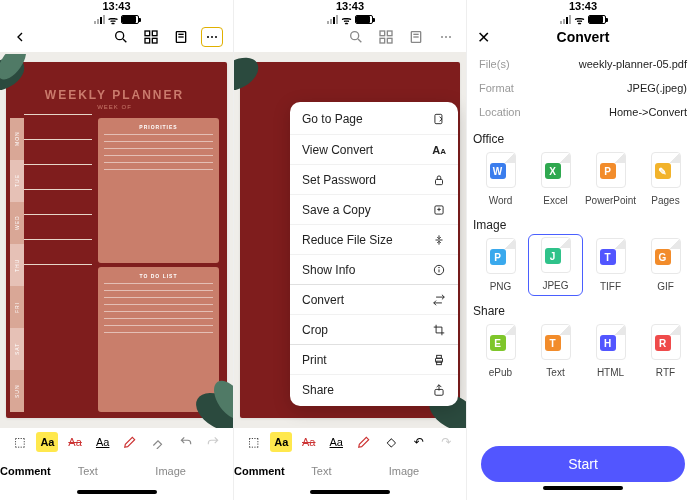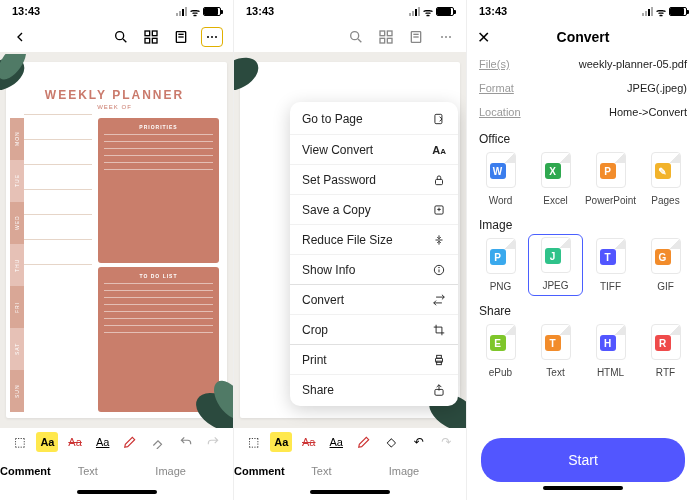--- a/index.html
+++ b/index.html
@@ -1,33 +1,33 @@
 <!DOCTYPE html>
 <html><head>
 <meta charset="utf-8">
 <style>
   * { box-sizing: border-box; margin: 0; padding: 0; font-family: -apple-system, Helvetica, Arial, sans-serif; }
   body { background: #fff; width: 700px; height: 500px; display: flex; overflow: hidden; }
   .phone { width: 233px; height: 500px; background: #fff; position: relative; display: flex; flex-direction: column; }
   .phone + .phone { border-left: 1px solid #eee; }
-  .status-bar { height: 22px; display: flex; align-items: center; justify-content: space-between; padding: 0 12px; font-size: 11px; font-weight: 600; }
+  .status-bar { height: 22px; display: flex; align-items: center; justify-content: space-between; padding: 0 12px; font-size: 11px; font-weight: 600; flex-direction: column; }
   .status-right { display: flex; align-items: center; gap: 3px; }
   .signal { display: flex; align-items: flex-end; gap: 1px; }
   .signal span { width: 2px; background: #aaa; }
   .signal span:nth-child(1){height:3px}.signal span:nth-child(2){height:5px}.signal span:nth-child(3){height:7px;background:#000}.signal span:nth-child(4){height:9px}
   .wifi { font-size: 11px; }
   .batt { width: 18px; height: 9px; border: 1px solid #000; border-radius: 2px; position: relative; }
   .batt::after { content:""; position:absolute; right:-3px; top:2px; width:2px; height:4px; background:#000; border-radius:0 1px 1px 0;}
   .batt i { display:block; width:14px; height:7px; background:#000; margin:0; border-radius:1px;}
   .topbar { height: 30px; display: flex; align-items: center; justify-content: space-between; padding: 0 10px; }
   .t-icons { display: flex; gap: 10px; align-items: center; }
   .icon-btn { width: 20px; height: 20px; display: flex; align-items: center; justify-content: center; color: #222; }
   .more-active { border: 1.5px solid #e0b000; border-radius: 4px; width: 22px; height: 20px; }
   .doc-area { flex: 1; background: #efede9; position: relative; overflow: hidden; }
-  .page { position: absolute; left: 6px; right: 6px; top: 10px; bottom: 10px; background: #ffffff; border-radius: 2px; box-shadow: 0 1px 3px rgba(0,0,0,.08); padding: 8px 8px 8px 4px; }
+  .page { position: absolute; left: 6px; right: 6px; top: 10px; bottom: 10px; background: #7f1d1d; border-radius: 2px; box-shadow: 0 1px 3px rgba(0,0,0,.08); padding: 8px 8px 8px 4px; }
   .leaf-tl { position:absolute; top:-8px; left:-14px; width:60px; height:60px; }
   .leaf-br { position:absolute; bottom:-12px; right:-18px; width:70px; height:70px; }
   .wp-title { text-align:center; font-size: 12px; letter-spacing: 2px; color:#ca7a6c; font-weight:700; margin-top:18px;}
   .wp-sub { text-align:center; font-size:6px; color:#ca7a6c; letter-spacing:1px; margin-top:2px;}
   .wp-body { display:flex; gap:4px; margin-top:8px; height: calc(100% - 46px);}
   .days { width:14px; display:flex; flex-direction:column;}
   .days div { flex:1; background:#e6c1b6; writing-mode: vertical-rl; transform: rotate(180deg); font-size:5px; color:#fff; display:flex; align-items:center; justify-content:center; letter-spacing:1px;}
   .days div:nth-child(odd){ background:#d9a796;}
   .cards { flex:1; display:flex; flex-direction:column; gap:4px;}
   .card { background:#c97e6b; border-radius:3px; flex:1; padding:6px;}
@@ -45,30 +45,30 @@
   .home-ind { width:80px; height:4px; background:#000; border-radius:3px; margin:4px auto 6px;}
   .menu { position:absolute; top:50px; right:8px; width:168px; background:#fff; border-radius:10px; box-shadow:0 4px 18px rgba(0,0,0,.18); z-index:10; padding:2px 0;}
   .mi { display:flex; align-items:center; justify-content:space-between; height:30px; padding:0 12px; font-size:12px; color:#222;}
   .mi + .mi { border-top:1px solid #f1f1f1;}
   .mi.section-top { border-top:1px solid #e0e0e0;}
   .mi svg { width:14px; height:14px;}
   .conv-top { height:30px; display:flex; align-items:center; justify-content:center; position:relative;}
   .conv-top .close { position:absolute; left:10px; font-size:16px;}
   .conv-title { font-size:14px; font-weight:600;}
   .kv { display:flex; justify-content:space-between; padding:6px 12px; font-size:11px;}
-  .kv .k{ color:#999;text-decoration:underline;} .kv .v{ color:#222;}
-  .sec-label { font-size:12px; padding:8px 12px 2px; color:#222;}
+  .kv .k{ color:#999;} .kv .v{ color:#222;}
+  .sec-label { font-size:12px; padding:8px 6px 2px; color:#222;}
   .grid { display:grid; grid-template-columns: repeat(4,1fr); gap:4px 0; padding:0 6px;}
   .f-item { display:flex; flex-direction:column; align-items:center; padding:4px 0;}
   .f-icon { width:30px; height:36px; border-radius:4px; position:relative; background:#fff; border:1px solid #e8e8e8; overflow:hidden;}
   .f-icon::before{ content:""; position:absolute; top:0; right:0; width:10px; height:10px; background:linear-gradient(135deg,#fff 48%, #e8e8e8 50%);}
   .f-badge{ position:absolute; left:3px; top:10px; width:16px; height:16px; border-radius:3px; color:#fff; font-size:10px; font-weight:700; display:flex; align-items:center; justify-content:center;}
   .f-label{ font-size:10px; margin-top:7px; color:#444;}
   .f-sel{ border:1.5px solid #4a5fff; border-radius:6px; padding:2px;}
-  .start-btn { position:absolute; bottom:18px; left:14px; right:14px; height:44px; border-radius:20px; background:#5256ff; color:#fff; font-size:14px; display:flex; align-items:center; justify-content:center;}
+  .start-btn { position:absolute; bottom:18px; left:14px; right:14px; height:36px; border-radius:20px; background:#5256ff; color:#fff; font-size:14px; display:flex; align-items:center; justify-content:center;}
 </style>
 </head>
 <body>
 
 <div class="phone">
   <div class="status-bar">
     <span>13:43</span>
     <div class="status-right">
       <div class="signal">
           <span></span>

